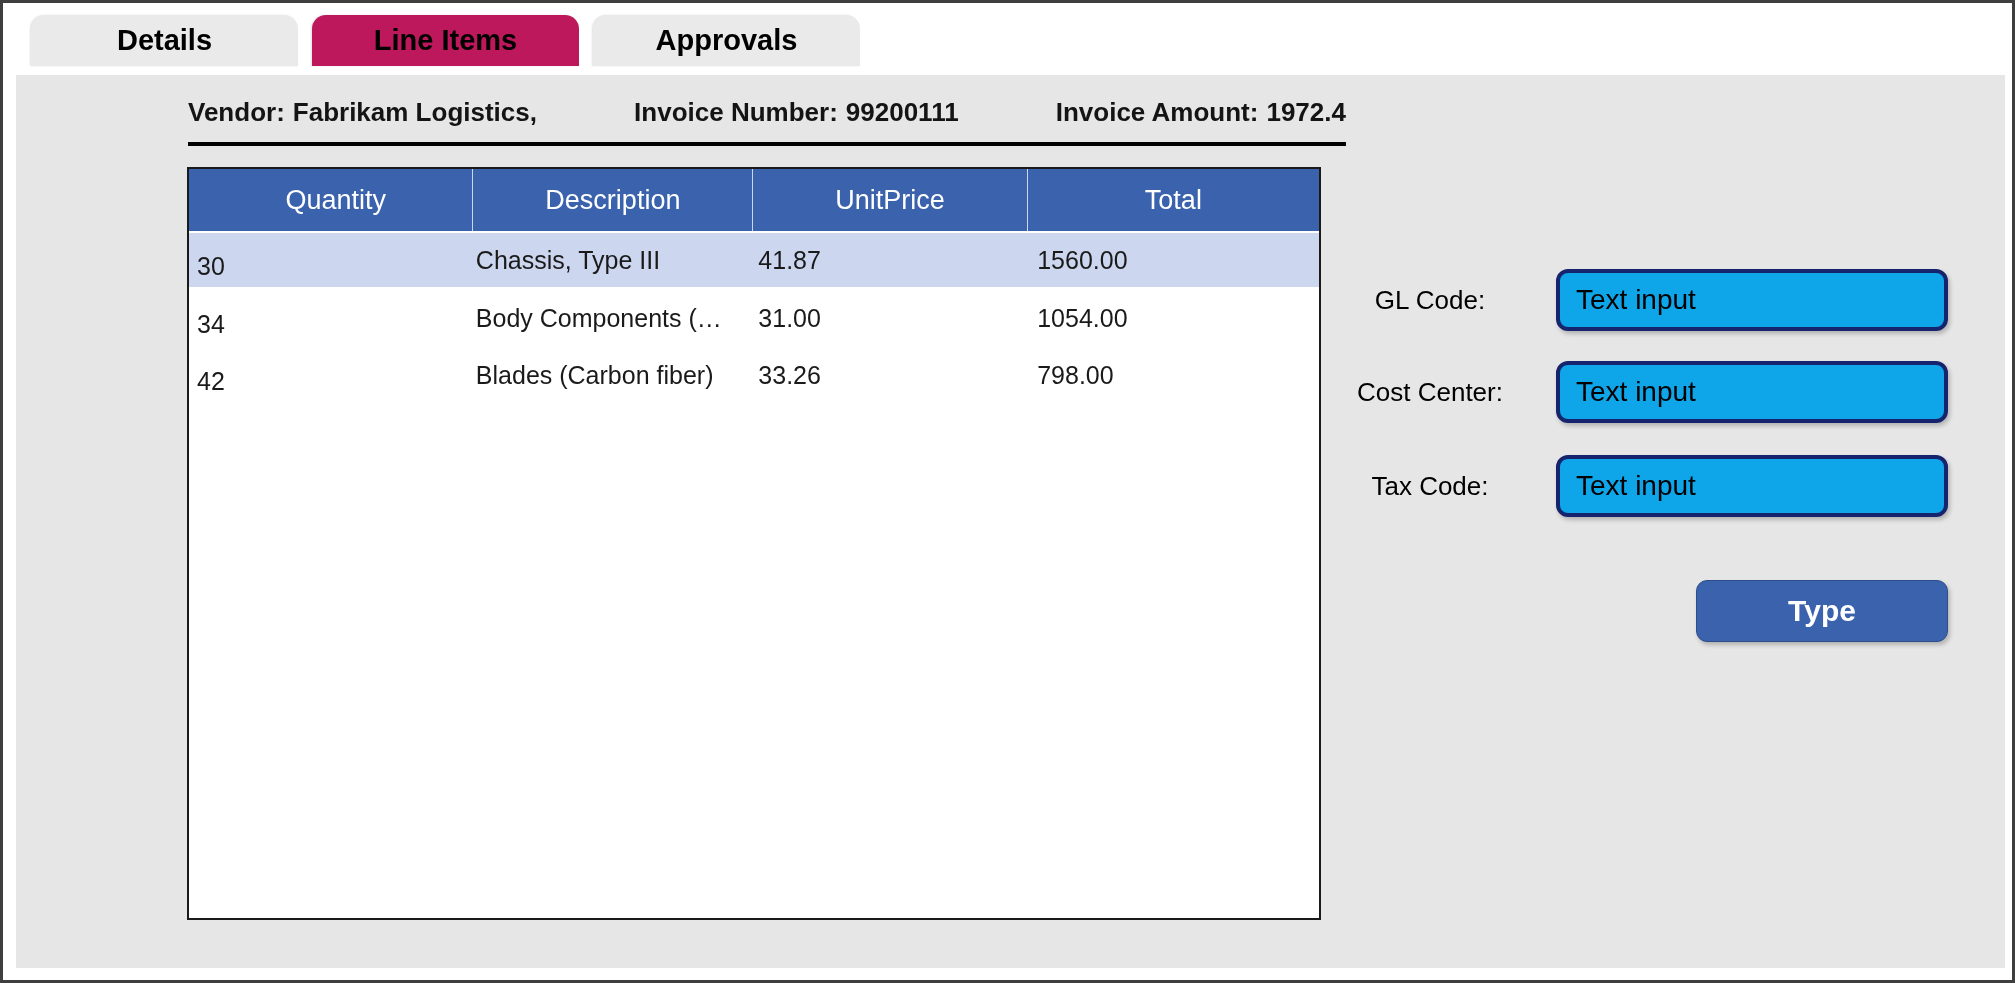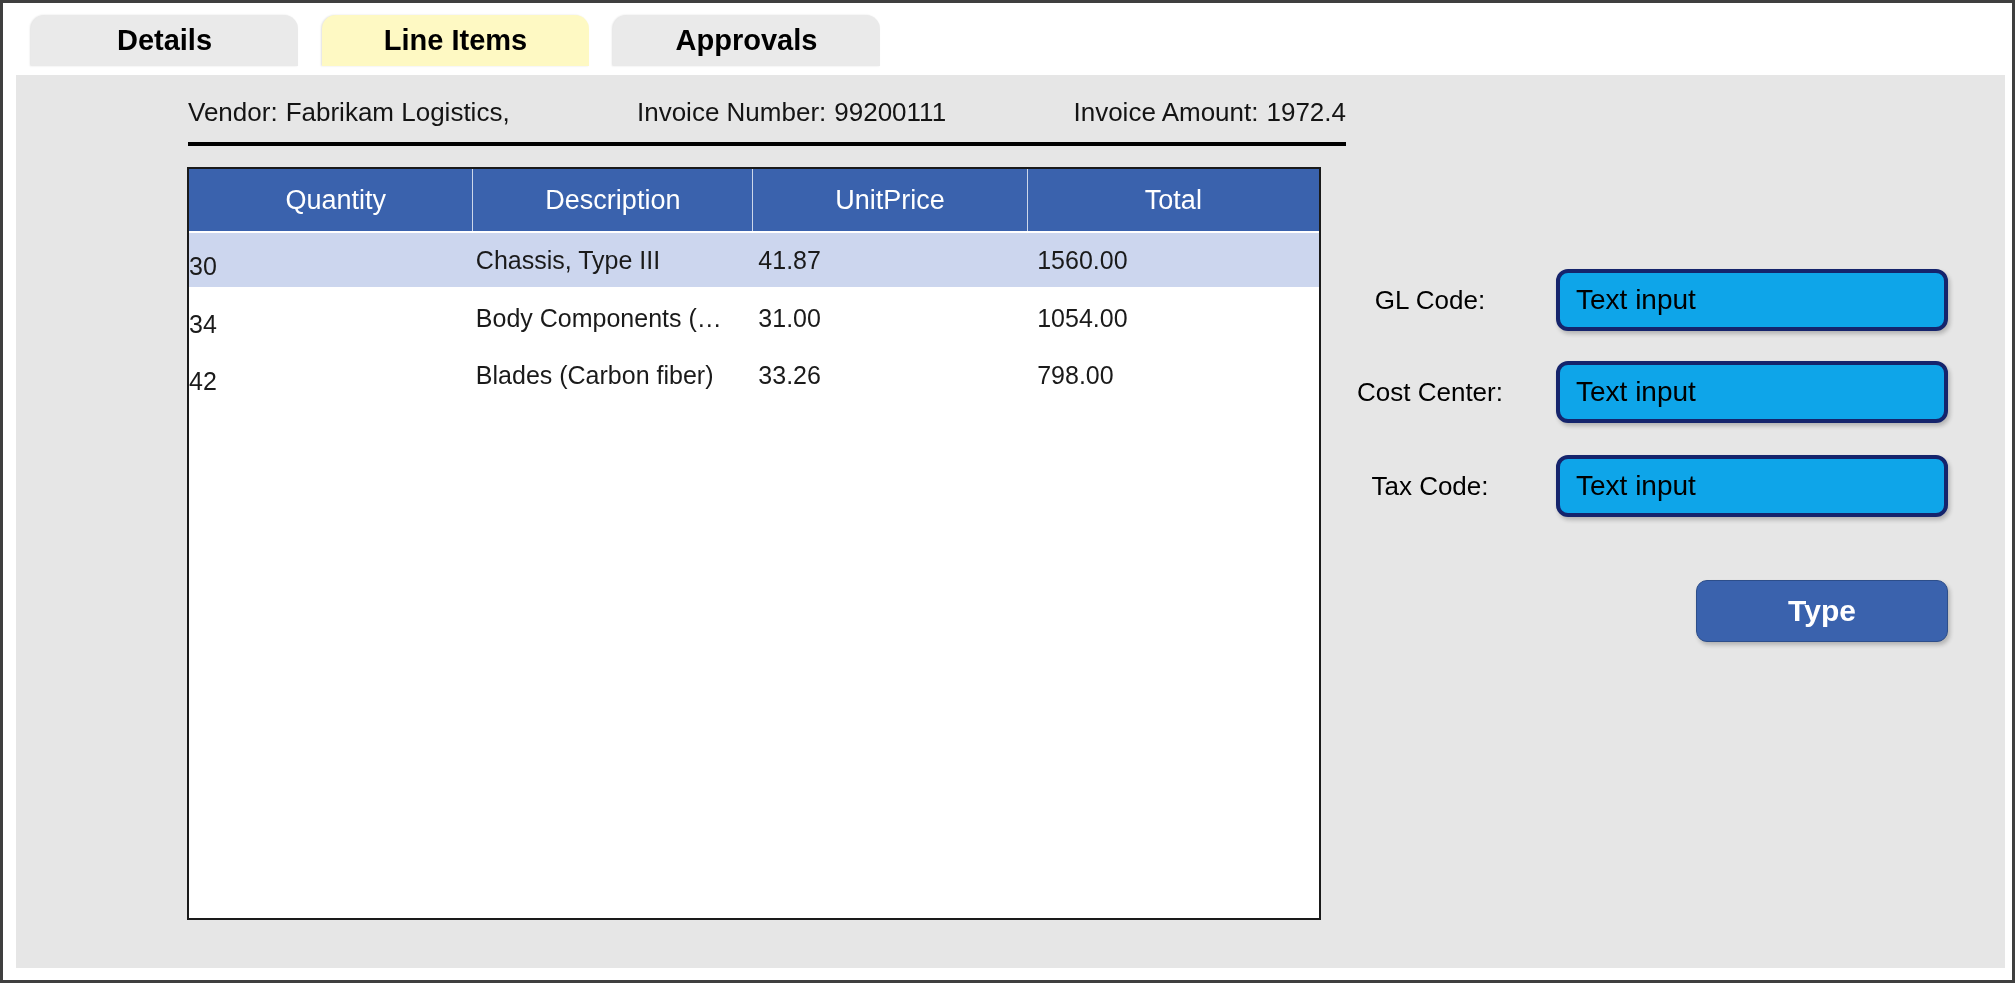--- a/index.html
+++ b/index.html
@@ -11,45 +11,46 @@
     overflow: hidden;
   }
   .window {
     position: absolute; inset: 0;
     border: 3px solid #3f3f3f;
     background: #ffffff;
   }
   
   .tab-strip {
     position: absolute; left: 28px; top: 12px;
-    display: flex; gap: 24px;
+    display: flex; gap: 14px;
   }
   .tab {
     width: 267px; height: 51px;
     background: #eaeaea;
     border-radius: 14px 14px 0 0;
     display: flex; align-items: center; justify-content: center;
     font-size: 29px; font-weight: 700; color: #000;
     cursor: pointer;
     box-shadow: -1px 0 2px rgba(0,0,0,0.12);
   }
-  .tab.active { background: #fef9c3; }
+  .tab.active { background: #be185d; }
   
   .panel {
     position: absolute; left: 13px; top: 72px;
     width: 1989px; height: 893px;
     background: #e6e6e6;
   }
   
   .invoice-header {
     position: absolute; left: 172px; top: 22px; width: 1158px;
     display: flex; justify-content: space-between;
     font-size: 26px; color: #141414;
     padding-bottom: 14px;
     border-bottom: 4px solid #000;
+    font-weight: bold;
   }
   .invoice-header .lbl { margin-right: 8px; }
   
   .table {
     position: absolute; left: 171px; top: 92px;
     width: 1134px; height: 753px;
     background: #ffffff;
     border: 2px solid #1a1a1a;
     display: flex; flex-direction: column;
     overflow: hidden;
@@ -74,21 +75,21 @@
   .trow {
     display: flex; height: 57px; align-items: center;
     font-size: 25px; color: #1a1a1a;
     cursor: pointer;
   }
   .trow.selected {
     background: #ccd6ee;
     border-bottom: 3px solid #ffffff;
   }
   .cell { overflow: hidden; white-space: nowrap; }
-  .cell.c0 { padding-left: 0; margin-top: 12px; }
+  .cell.c0 { padding-left: 8px; margin-top: 12px; }
   .cell.c1 { padding-left: 10px; }
   .cell.c2 { padding-left: 10px; }
   .cell.c3 { padding-left: 12px; }
   
   .field {
     position: absolute;
     display: flex; align-items: center;
     height: 62px;
   }
   .field .flabel {

